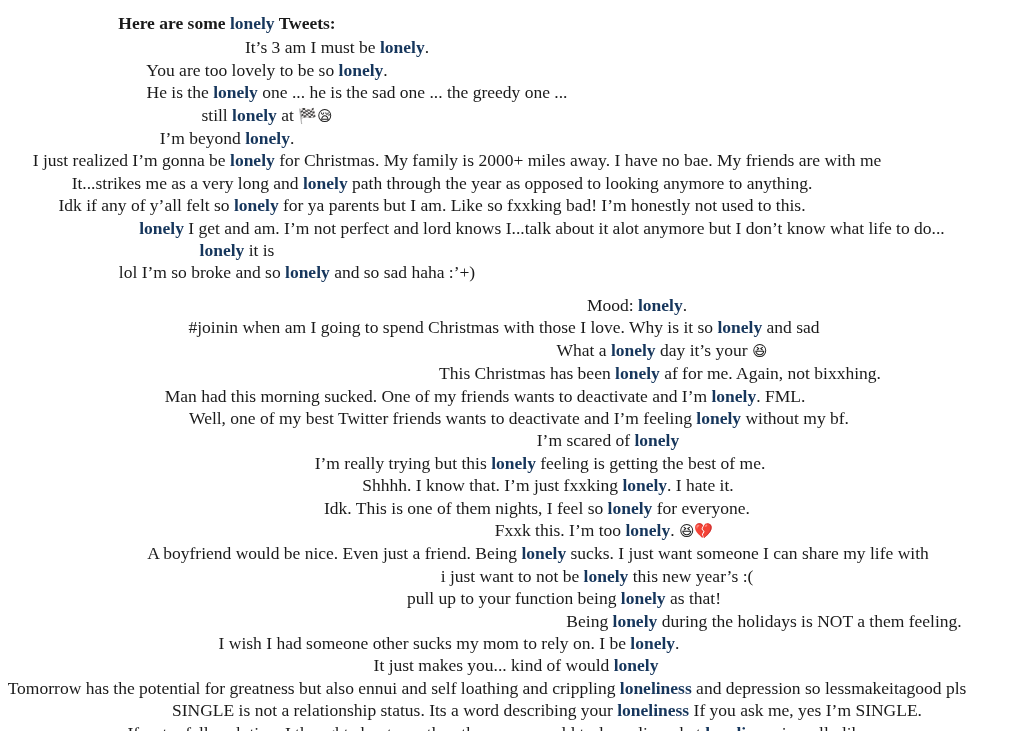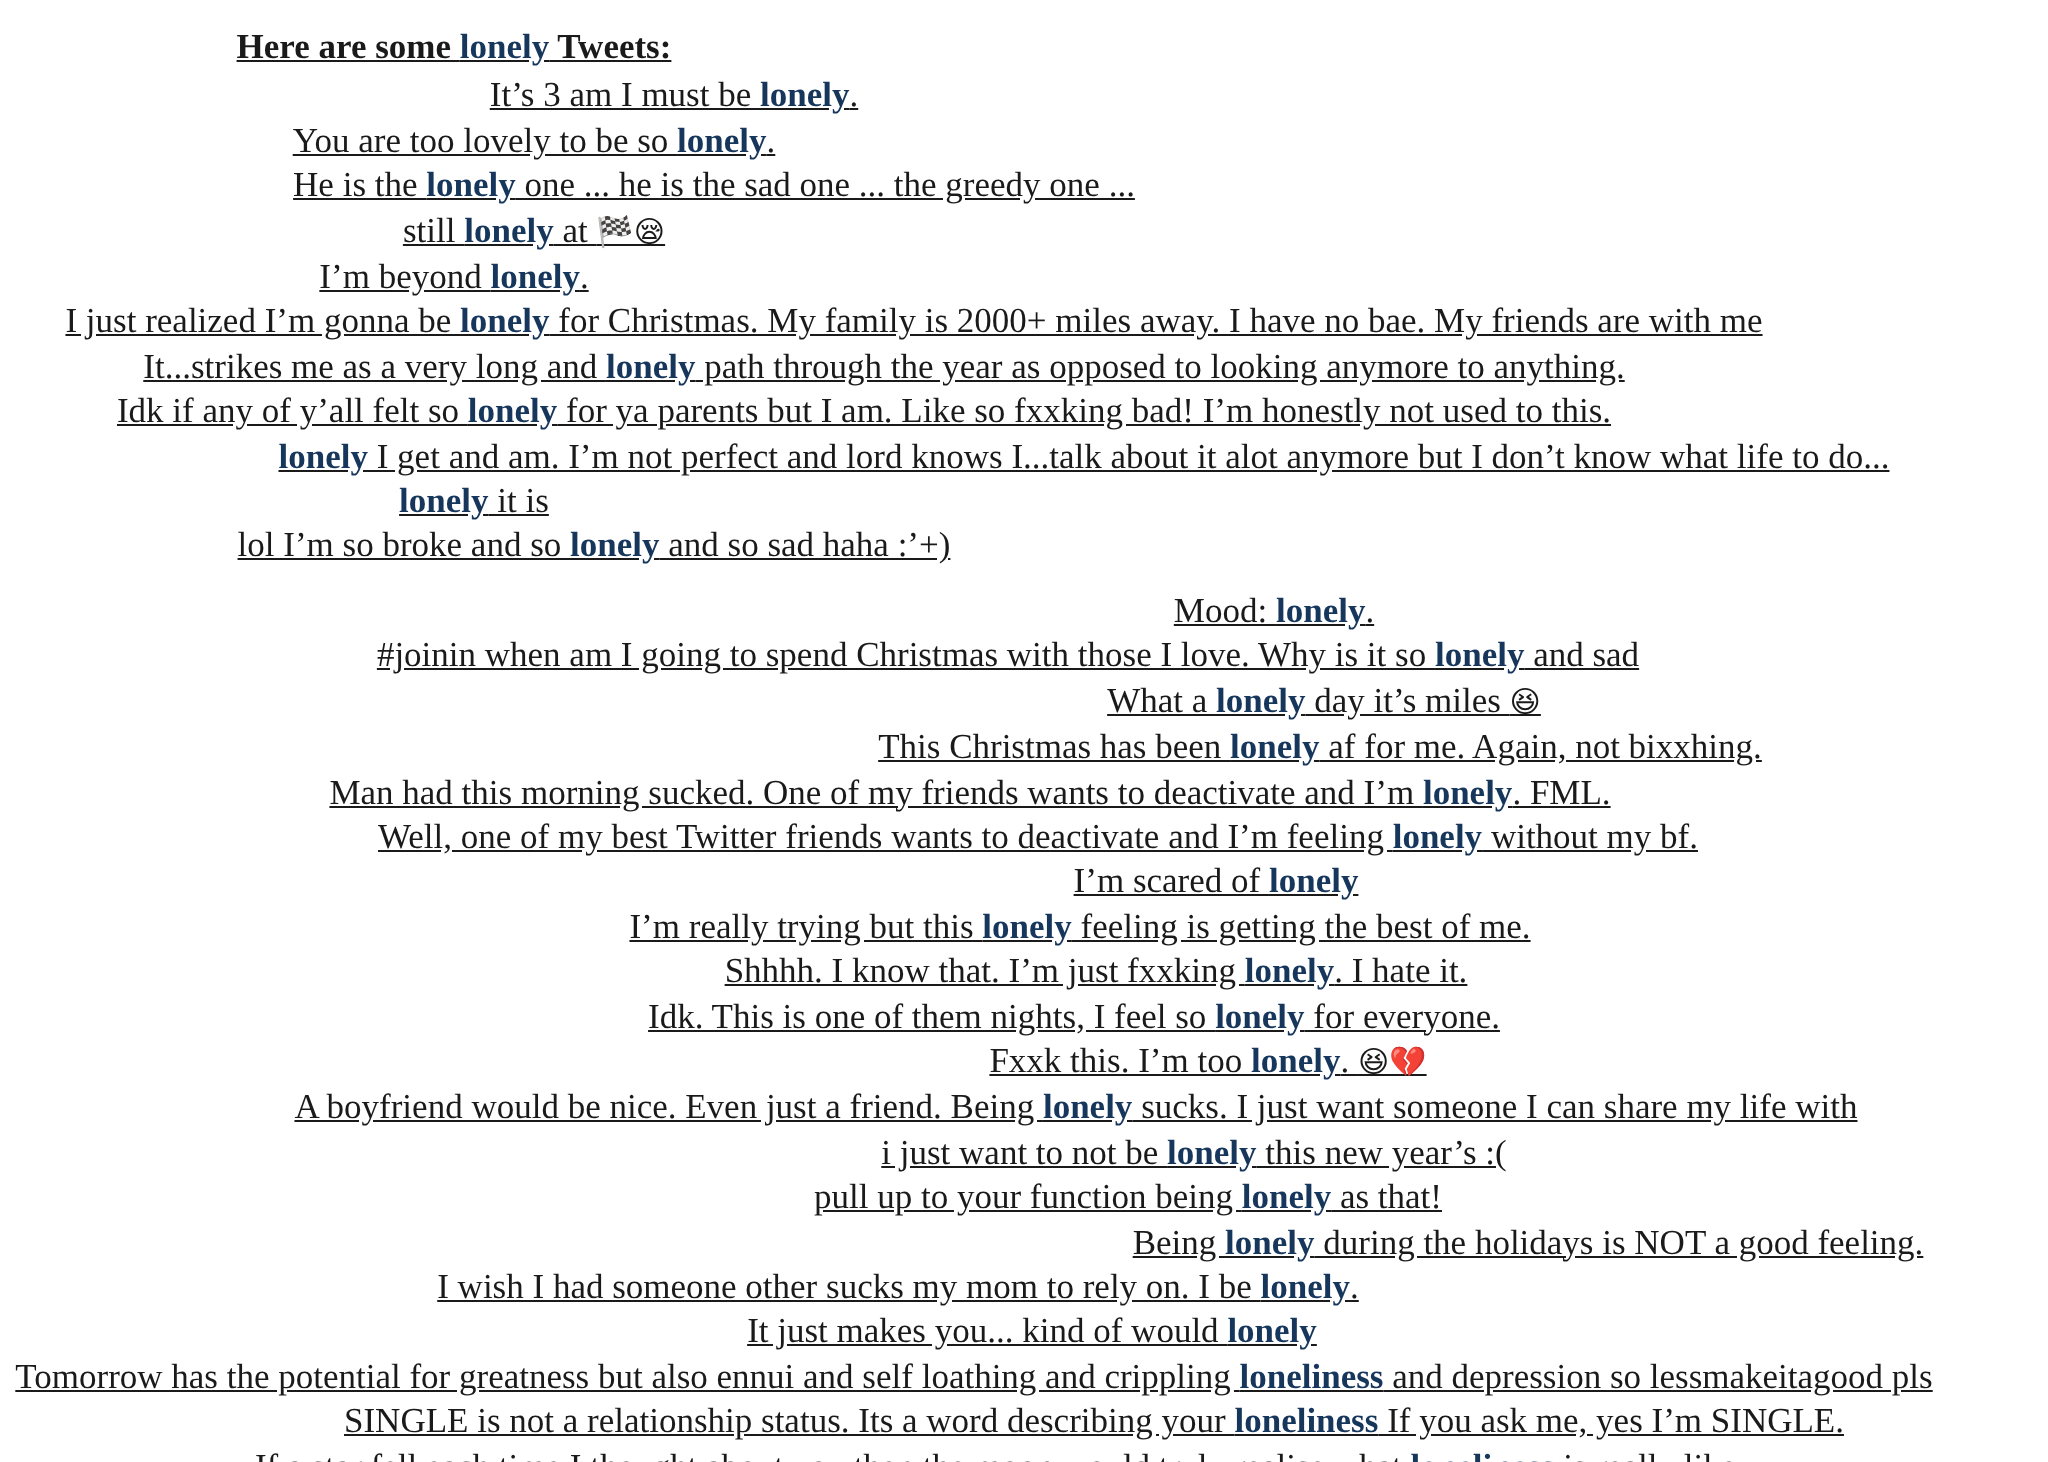--- a/index.html
+++ b/index.html
@@ -13,21 +13,20 @@
     font-family: "Liberation Serif", serif;
     color: #1a1a1a;
     overflow: hidden;
   }
   #page {
     position: relative;
     width: 1024px;
     height: 515px;
     box-sizing: border-box;
     padding-top: 12px;
-    text-decoration: underline;
   }
   .line {
     font-size: 17.5px;
     line-height: 22.4px;
     white-space: nowrap;
     padding: 0 6px;
   }
   .heading {
     font-weight: bold;
   }
@@ -59,32 +58,32 @@
       <div class="line a-center" style="transform: translateX(-285px);"><span>I’m beyond </span><span class="kw" style="color: rgb(22, 54, 92);">lonely</span><span>.</span></div>
       <div class="line a-center" style="transform: translateX(-55px);"><span>I just realized I’m gonna be </span><span class="kw" style="color: rgb(22, 54, 92);">lonely</span><span> for Christmas. My family is 2000+ miles away. I have no bae. My friends are with me</span></div>
       <div class="line a-center" style="transform: translateX(-70px);"><span>It...strikes me as a very long and </span><span class="kw" style="color: rgb(22, 54, 92);">lonely</span><span> path through the year as opposed to looking anymore to anything.</span></div>
       <div class="line a-center" style="transform: translateX(-80px);"><span>Idk if any of y’all felt so </span><span class="kw" style="color: rgb(22, 54, 92);">lonely</span><span> for ya parents but I am. Like so fxxking bad! I’m honestly not used to this.</span></div>
       <div class="line a-center" style="transform: translateX(30px);"><span class="kw" style="color: rgb(22, 54, 92);">lonely</span><span> I get and am. I’m not perfect and lord knows I...talk about it alot anymore but I don’t know what life to do...</span></div>
       <div class="line a-center" style="transform: translateX(-275px);"><span class="kw" style="color: rgb(22, 54, 92);">lonely</span><span> it is</span></div>
       <div class="line a-center" style="transform: translateX(-215px);"><span>lol I’m so broke and so </span><span class="kw" style="color: rgb(22, 54, 92);">lonely</span><span> and so sad haha :’+)</span></div>
       <div class="gap"></div>
       <div class="line a-center" style="transform: translateX(125px);"><span>Mood: </span><span class="kw" style="color: rgb(22, 54, 92);">lonely</span><span>.</span></div>
       <div class="line a-center" style="transform: translateX(-8px);"><span>#joinin when am I going to spend Christmas with those I love. Why is it so </span><span class="kw" style="color: rgb(22, 54, 92);">lonely</span><span> and sad</span></div>
-      <div class="line a-center" style="transform: translateX(150px);"><span>What a </span><span class="kw" style="color: rgb(22, 54, 92);">lonely</span><span> day it’s miles </span><span class="emoji">😆</span></div>
+      <div class="line a-center" style="transform: translateX(150px);"><span>What a </span><span class="kw" style="color: rgb(22, 54, 92);">lonely</span><span> day it’s your </span><span class="emoji">😆</span></div>
       <div class="line a-center" style="transform: translateX(148px);"><span>This Christmas has been </span><span class="kw" style="color: rgb(22, 54, 92);">lonely</span><span> af for me. Again, not bixxhing.</span></div>
       <div class="line a-center" style="transform: translateX(-27px);"><span>Man had this morning sucked. One of my friends wants to deactivate and I’m </span><span class="kw" style="color: rgb(22, 54, 92);">lonely</span><span>. FML.</span></div>
       <div class="line a-center" style="transform: translateX(7px);"><span>Well, one of my best Twitter friends wants to deactivate and I’m feeling </span><span class="kw" style="color: rgb(22, 54, 92);">lonely</span><span> without my bf.</span></div>
       <div class="line a-center" style="transform: translateX(96px);"><span>I’m scared of </span><span class="kw" style="color: rgb(22, 54, 92);">lonely</span></div>
       <div class="line a-center" style="transform: translateX(28px);"><span>I’m really trying but this </span><span class="kw" style="color: rgb(22, 54, 92);">lonely</span><span> feeling is getting the best of me.</span></div>
       <div class="line a-center" style="transform: translateX(36px);"><span>Shhhh. I know that. I’m just fxxking </span><span class="kw" style="color: rgb(22, 54, 92);">lonely</span><span>. I hate it.</span></div>
       <div class="line a-center" style="transform: translateX(25px);"><span>Idk. This is one of them nights, I feel so </span><span class="kw" style="color: rgb(22, 54, 92);">lonely</span><span> for everyone.</span></div>
       <div class="line a-center" style="transform: translateX(92px);"><span>Fxxk this. I’m too </span><span class="kw" style="color: rgb(22, 54, 92);">lonely</span><span>. </span><span class="emoji">😆💔</span></div>
       <div class="line a-center" style="transform: translateX(26px);"><span>A boyfriend would be nice. Even just a friend. Being </span><span class="kw" style="color: rgb(22, 54, 92);">lonely</span><span> sucks. I just want someone I can share my life with</span></div>
       <div class="line a-center" style="transform: translateX(85px);"><span>i just want to not be </span><span class="kw" style="color: rgb(22, 54, 92);">lonely</span><span> this new year’s :(</span></div>
       <div class="line a-center" style="transform: translateX(52px);"><span>pull up to your function being </span><span class="kw" style="color: rgb(22, 54, 92);">lonely</span><span> as that!</span></div>
-      <div class="line a-center" style="transform: translateX(252px);"><span>Being </span><span class="kw" style="color: rgb(22, 54, 92);">lonely</span><span> during the holidays is NOT a good feeling.</span></div>
+      <div class="line a-center" style="transform: translateX(252px);"><span>Being </span><span class="kw" style="color: rgb(22, 54, 92);">lonely</span><span> during the holidays is NOT a them feeling.</span></div>
       <div class="line a-center" style="transform: translateX(-63px);"><span>I wish I had someone other sucks my mom to rely on. I be </span><span class="kw" style="color: rgb(22, 54, 92);">lonely</span><span>.</span></div>
       <div class="line a-center" style="transform: translateX(4px);"><span>It just makes you... kind of would </span><span class="kw" style="color: rgb(22, 54, 92);">lonely</span></div>
       <div class="line a-center" style="transform: translateX(-25px);"><span>Tomorrow has the potential for greatness but also ennui and self loathing and crippling </span><span class="kw" style="color: rgb(22, 54, 92);">loneliness</span><span> and depression so lessmakeitagood pls</span></div>
       <div class="line a-center" style="transform: translateX(35px);"><span>SINGLE is not a relationship status. Its a word describing your </span><span class="kw" style="color: rgb(22, 54, 92);">loneliness</span><span> If you ask me, yes I’m SINGLE.</span></div>
       <div class="line a-center" style="transform: translateX(-12px);"><span>If a star fell each time I thought about you then the moon would truly realise what </span><span class="kw" style="color: rgb(22, 54, 92);">loneliness</span><span> is really like.</span></div>
     </div>
 </div>
 
 </body></html>

